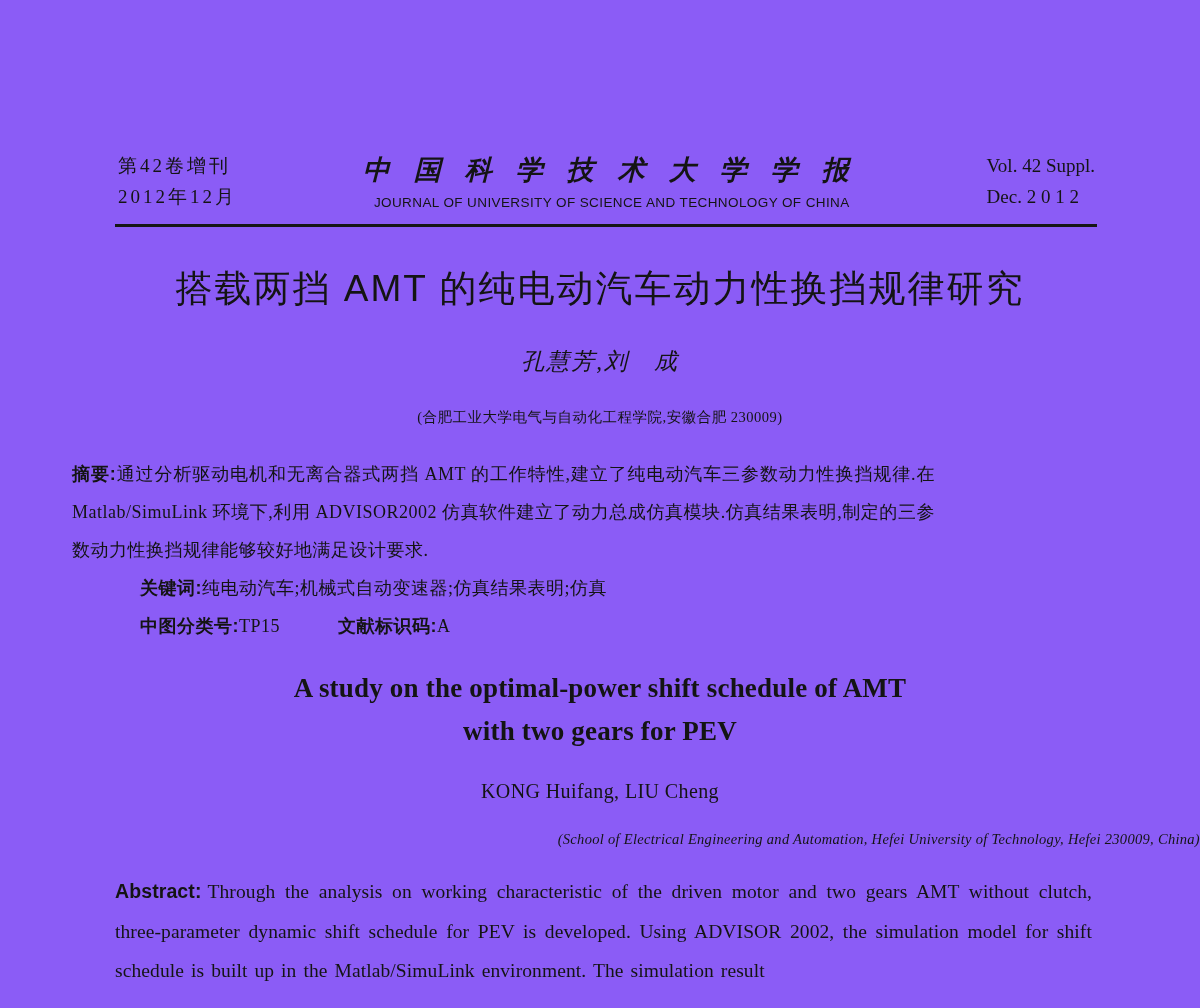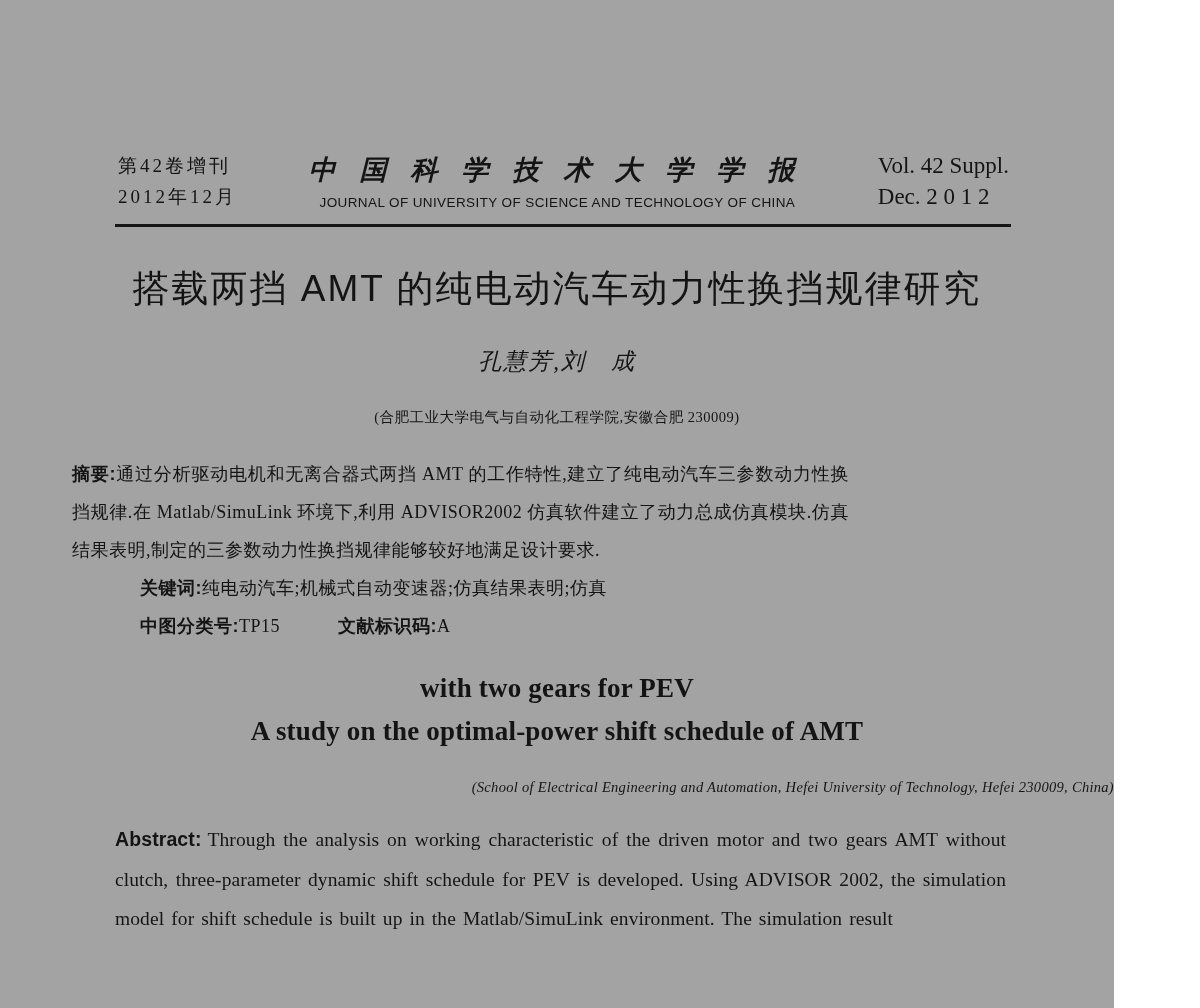--- a/index.html
+++ b/index.html
@@ -4,24 +4,24 @@
 <style>
   * { margin: 0; padding: 0; box-sizing: border-box; }
   html, body { background: #ffffff; }
   body {
     width: 1200px;
     font-family: "Liberation Serif", "DejaVu Serif", serif;
     color: #141414;
   }
   .page {
     position: relative;
-    width: 1114px;
+    width: 1200px;
     height: 1008px;
     overflow: hidden;
-    background: #a3a3a3;
+    background: #8b5cf6;
     padding-top: 150px;
   }
 
   
   .journal-header {
     display: flex;
     justify-content: space-between;
     align-items: center;
     padding: 0 105px 0 118px;
   }
@@ -35,21 +35,21 @@
     white-space: nowrap;
     margin-left: 12px;
   }
   .journal-en {
     font-family: "Liberation Sans", "DejaVu Sans", sans-serif;
     font-size: 13.5px;
     letter-spacing: 0.4px;
     margin-top: 7px;
     white-space: nowrap;
   }
-  .jh-right { font-size: 23px; line-height: 31px; text-align: left; white-space: nowrap; }
+  .jh-right { font-size: 19px; line-height: 31px; text-align: left; white-space: nowrap; }
 
   .header-rule {
     height: 3px;
     background: #161616;
     margin: 12px 103px 0 115px;
   }
 
   .article-no {
     margin: 13px 0 0 118px;
     font-family: "Liberation Sans", "DejaVu Sans", sans-serif;
@@ -165,22 +165,23 @@
 
   <div class="affil-cn">(合肥工业大学电气与自动化工程学院,安徽合肥 230009)</div>
 
   <p class="abstract-cn"><span class="lbl">摘要:</span><span>通过分析驱动电机和无离合器式两挡 AMT 的工作特性,建立了纯电动汽车三参数动力性换挡规律.在 Matlab/SimuLink 环境下,利用 ADVISOR2002 仿真软件建立了动力总成仿真模块.仿真结果表明,制定的三参数动力性换挡规律能够较好地满足设计要求.</span></p>
 
   <p class="meta-line"><span class="lbl">关键词:</span><span>纯电动汽车;机械式自动变速器;仿真结果表明;仿真</span></p>
 
   <p class="meta-line"><span class="lbl">中图分类号:</span><span>TP15</span><span class="clc-gap"></span><span class="lbl">文献标识码:</span><span>A</span></p>
 
   <h2 class="title-en">
+    <div>A study on the optimal-power shift schedule of AMT</div>
     <div>with two gears for PEV</div>
-    <div>A study on the optimal-power shift schedule of AMT</div>
   </h2>
 
+  <div class="authors-en">KONG Huifang, LIU Cheng</div>
 
   <div class="affil-en">(School of Electrical Engineering and Automation, Hefei University of Technology, Hefei 230009, China)</div>
 
   <p class="abstract-en"><span class="lbl lbl-sp">Abstract:</span><span>Through the analysis on working characteristic of the driven motor and two gears AMT without clutch, three-parameter dynamic shift schedule for PEV is developed. Using ADVISOR 2002, the simulation model for shift schedule is built up in the Matlab/SimuLink environment. The simulation result</span></p>
 
 </div>
 
 </body></html>

